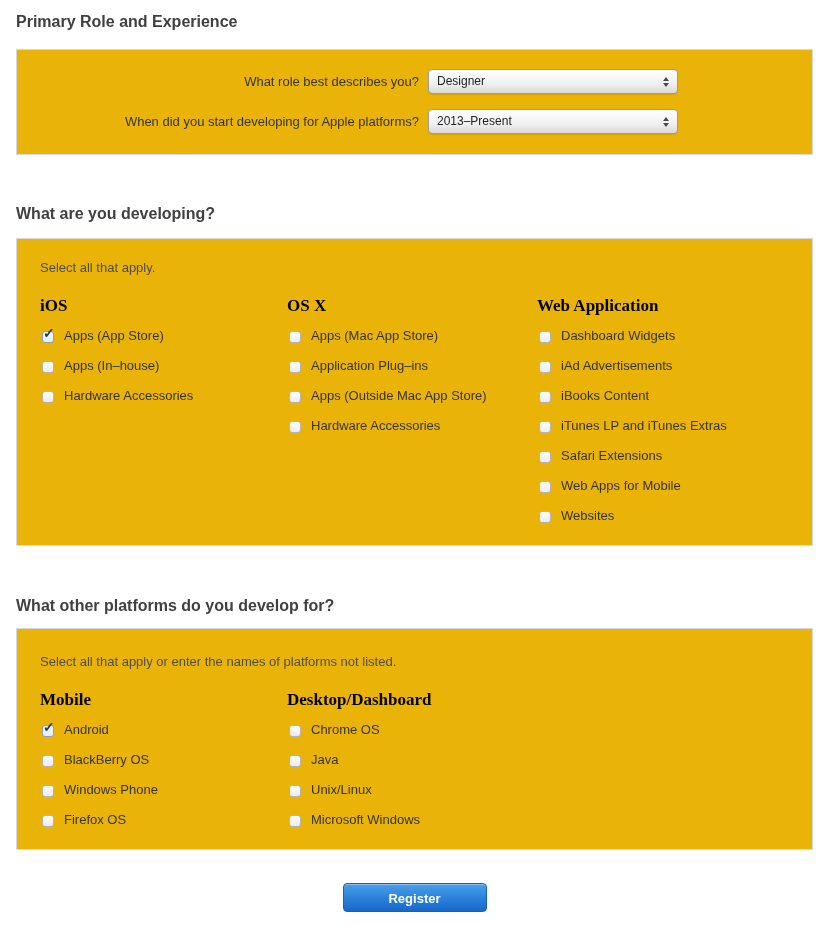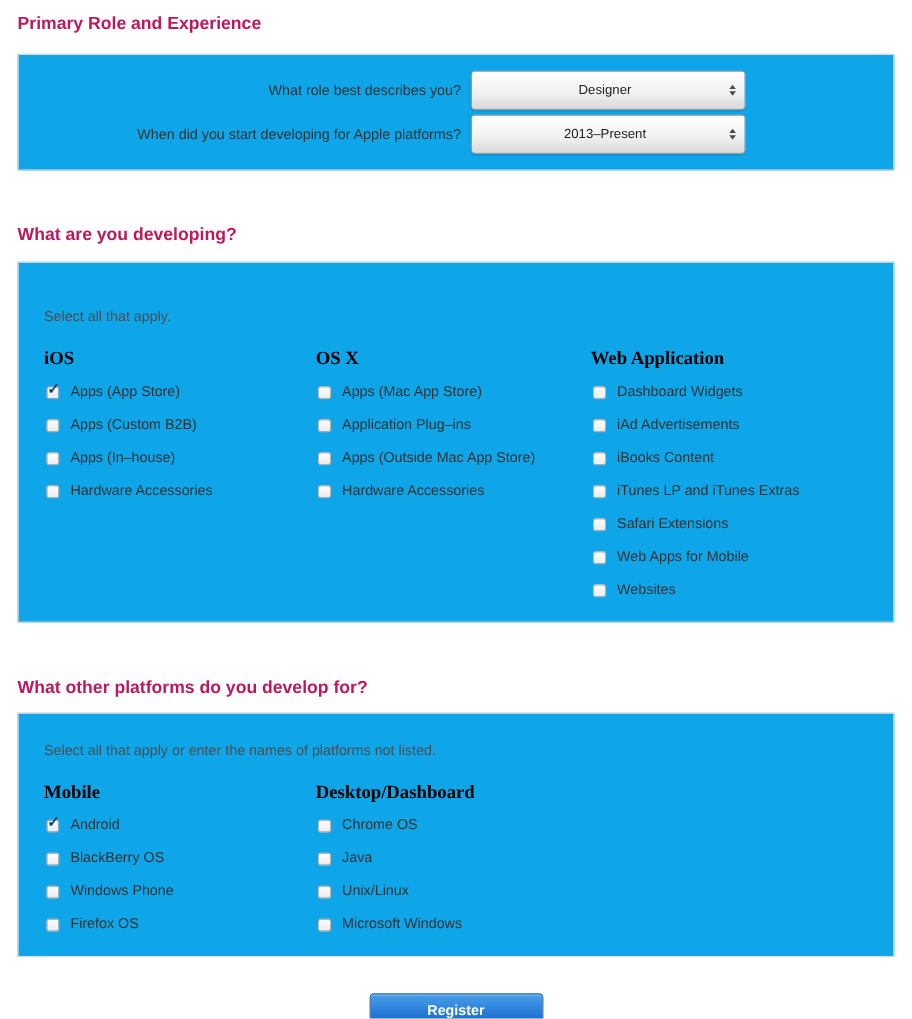--- a/index.html
+++ b/index.html
@@ -9,30 +9,30 @@
     height: 926px;
     background: #ffffff;
     font-family: "Liberation Sans", sans-serif;
     overflow: hidden;
   }
   .container { padding: 0 16px; }
 
   .section-heading {
     font-size: 16px;
     font-weight: bold;
-    color: #be185d;
+    color: #404040;
     line-height: 20px;
     margin: 0;
   }
   #role-heading { margin: 12px 0 17px; }
   #developing-heading { margin: 49px 0 14px; }
   #platforms-heading { margin: 50px 0 12px; }
 
   .panel {
-    background: #0ea5e9;
+    background: #eab308;
     border: 1px solid #d8d8d8;
   }
 
   
   #role-panel { padding: 22px 0 23px; }
   .field-row {
     display: flex;
     align-items: center;
     height: 19px;
     margin-bottom: 21px;
@@ -41,30 +41,29 @@
   .field-label {
     width: 402px;
     text-align: right;
     font-size: 13px;
     color: #333;
     margin-right: 9px;
     white-space: nowrap;
   }
   .select {
     width: 250px;
-    height: 36px;
+    height: 25px;
     border: 1px solid #9c9c9c;
     border-radius: 4px;
     background: linear-gradient(180deg, #ffffff 0%, #f0f0f0 60%, #d9d9d9 100%);
     box-shadow: 0 1px 1px rgba(0,0,0,0.08);
     display: flex;
     align-items: center;
     padding: 0 8px;
     cursor: default;
-    text-align: center;
   }
   .select-value {
     flex: 1;
     font-size: 12px;
     color: #222;
     line-height: 17px;
     white-space: nowrap;
     overflow: hidden;
   }
   .stepper { display: flex; flex-direction: column; align-items: center; }
@@ -76,21 +75,21 @@
     margin-bottom: 2px;
   }
   .stepper .down {
     width: 0; height: 0;
     border-left: 3.5px solid transparent;
     border-right: 3.5px solid transparent;
     border-top: 4px solid #4a4a4a;
   }
 
   
-  #developing-panel { padding: 40px 23px 20px; }
+  #developing-panel { padding: 20px 23px 20px; }
   #platforms-panel { padding: 24px 23px 20px; }
   .panel-instruction {
     font-size: 13px;
     color: #4d4d4d;
     line-height: 17px;
     margin: 0 0 21px;
   }
   .columns { display: flex; align-items: flex-start; }
   .col { width: 247px; }
   .col + .col { width: 250px; }
@@ -141,21 +140,21 @@
     font-size: 13px;
     color: #333;
     line-height: 18px;
     white-space: nowrap;
   }
 
   
   .register-wrap { margin-top: 33px; text-align: center; }
   .register-btn {
     display: inline-block;
-    width: 158px;
+    width: 144px;
     height: 29px;
     background: linear-gradient(180deg, #4aa0e8 0%, #2a80d9 55%, #1569cd 100%);
     border: 1px solid #1c5fae;
     border-radius: 4px;
     box-shadow: inset 0 1px 0 rgba(255,255,255,0.35);
     color: #ffffff;
     font-size: 13px;
     font-weight: bold;
     line-height: 27px;
     text-align: center;
@@ -202,24 +201,20 @@
       <div class="col">
         <p class="col-title">iOS</p>
         <div class="check-row">
           <span class="checkbox checked">
               <span class="tick"></span>
             </span>
           <span class="check-label">Apps (App Store)</span>
         </div>
         <div class="check-row">
           <span class="checkbox"></span>
-          <span class="check-label">Apps (Custom B2B)</span>
-        </div>
-        <div class="check-row">
-          <span class="checkbox"></span>
           <span class="check-label">Apps (In–house)</span>
         </div>
         <div class="check-row">
           <span class="checkbox"></span>
           <span class="check-label">Hardware Accessories</span>
         </div>
       </div>
 
       <div class="col">
         <p class="col-title">OS X</p>

